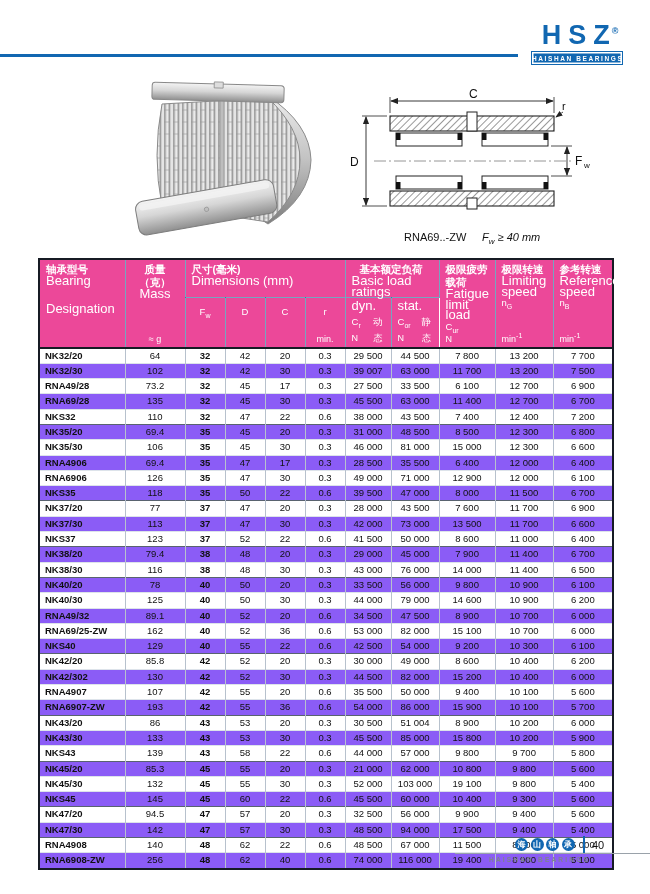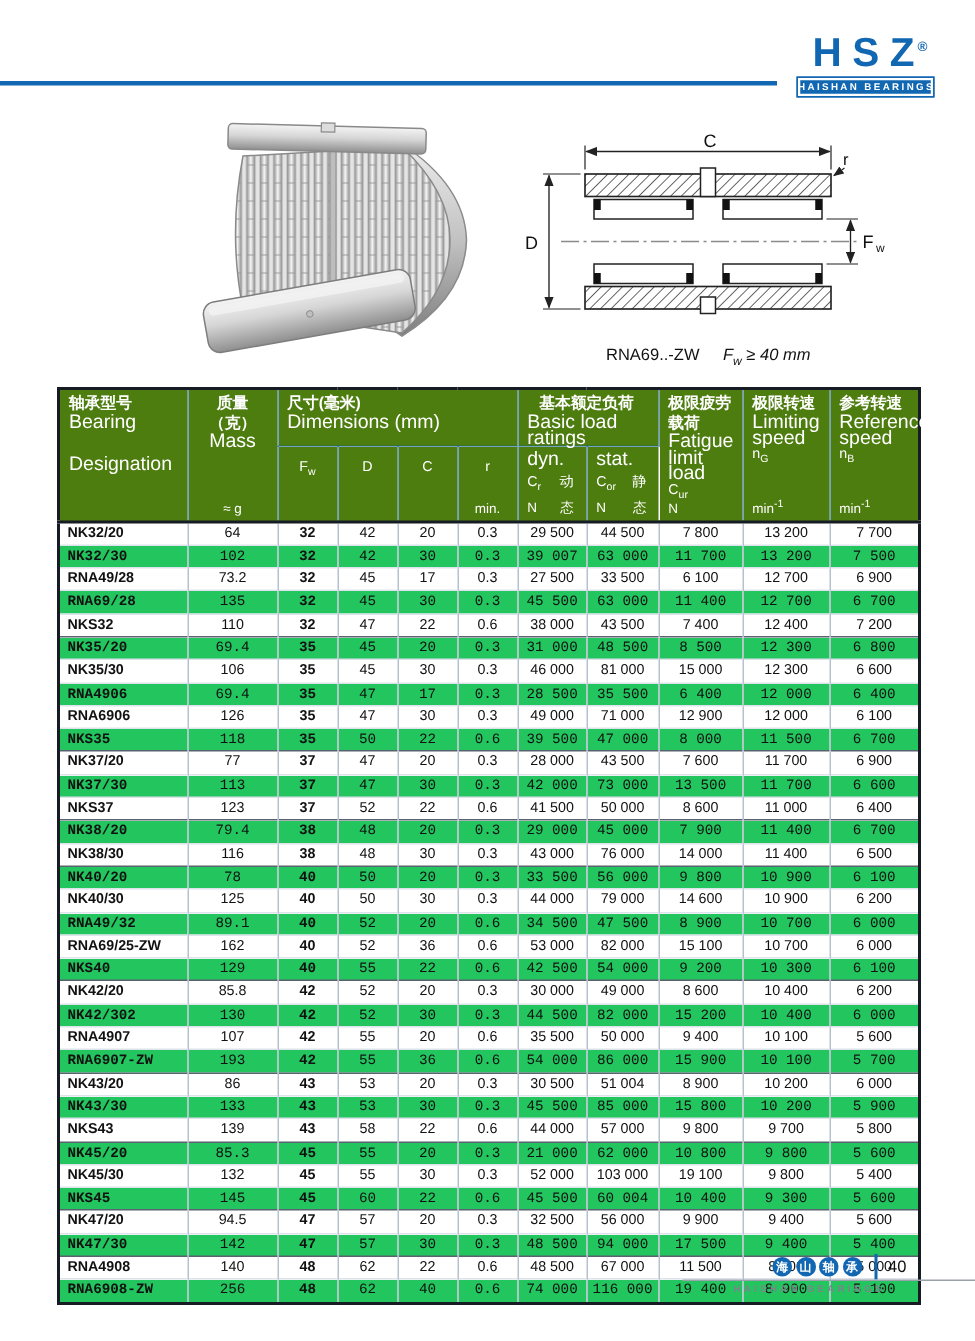--- a/index.html
+++ b/index.html
@@ -27,21 +27,21 @@
   .caption { position:absolute; top:231px; font-size:11px; color:#111; white-space:nowrap; }
   .caption.model { left:404px; }
   .caption.note  { left:482px;font-style:italic; }
   .caption sub { font-size:8px; }
   
   .cat-table {
     position:absolute; left:38px; top:258px; width:574px;
     border-collapse:collapse; table-layout:fixed;
     border:2px solid #161b24;
   }
-  .cat-table thead { background:#4d7c0f; color:#ffffff; }
+  .cat-table thead { background:#ec4899; color:#ffffff; }
   .cat-table th {
     font-weight:normal; vertical-align:top; position:relative;
     border-right:1px solid rgba(8,90,140,.55); text-align:left; padding:3px 0 0 6px;
   }
   .cat-table th.ctr { text-align:center; padding-left:0; }
   .cat-table tr:first-child th { height:30px; }
   .cat-table tr.subhead th { height:50px; border-top:1px solid rgba(8,90,140,.55); }
   .cat-table th:last-child { border-right:none; }
   .zh { font-size:10.5px; font-weight:bold; line-height:13px; }
   .en { font-size:13px; line-height:10.5px; }
@@ -55,21 +55,21 @@
   .cat-table thead { border-bottom:2px solid #161b24; }
   
   .cat-table td {
     height:14.3px; font-size:9.5px; text-align:center; padding:0;
     border-right:1px solid #b7c1cd; border-top:1px solid #dde3ea; line-height:14.3px;
     white-space:nowrap; overflow:hidden;
   }
   .cat-table td:last-child { border-right:none; }
   .cat-table td:first-child { text-align:left; font-weight:bold; padding-left:5px; }
   .cat-table td:nth-child(3) { font-weight:bold; }
-  .cat-table tr.alt { background:#22c55e;font-family:Liberation Mono, monospace; }
+  .cat-table tr.alt { background:#8b5cf6; }
   .cat-table tr.group-start td { border-top:1px solid #59636f; }
   
   .footer-badges { position:absolute; top:836px; left:515px; display:flex; align-items:center; }
   .f-circle {
     width:13px; height:13px; border-radius:50%; background:#1167b1; color:#fff;
     font-size:8px; line-height:13px; text-align:center; margin-right:2.5px; font-weight:bold;
   }
   .f-divider { width:2px; height:17px; background:#1167b1; margin:0 7px 0 6px; }
   .f-page { font-size:11px; color:#111; }
   .footer-rule { position:absolute; left:455px; top:853px; width:195px; height:1px; background:#9aa2aa; }
@@ -659,21 +659,21 @@
         <td>5 400</td>
       </tr>
       <tr class="alt">
         <td>NKS45</td>
         <td>145</td>
         <td>45</td>
         <td>60</td>
         <td>22</td>
         <td>0.6</td>
         <td>45 500</td>
-        <td>60 004</td>
+        <td>60 000</td>
         <td>10 400</td>
         <td>9 300</td>
         <td>5 600</td>
       </tr>
       <tr class="group-start">
         <td>NK47/20</td>
         <td>94.5</td>
         <td>47</td>
         <td>57</td>
         <td>20</td>

